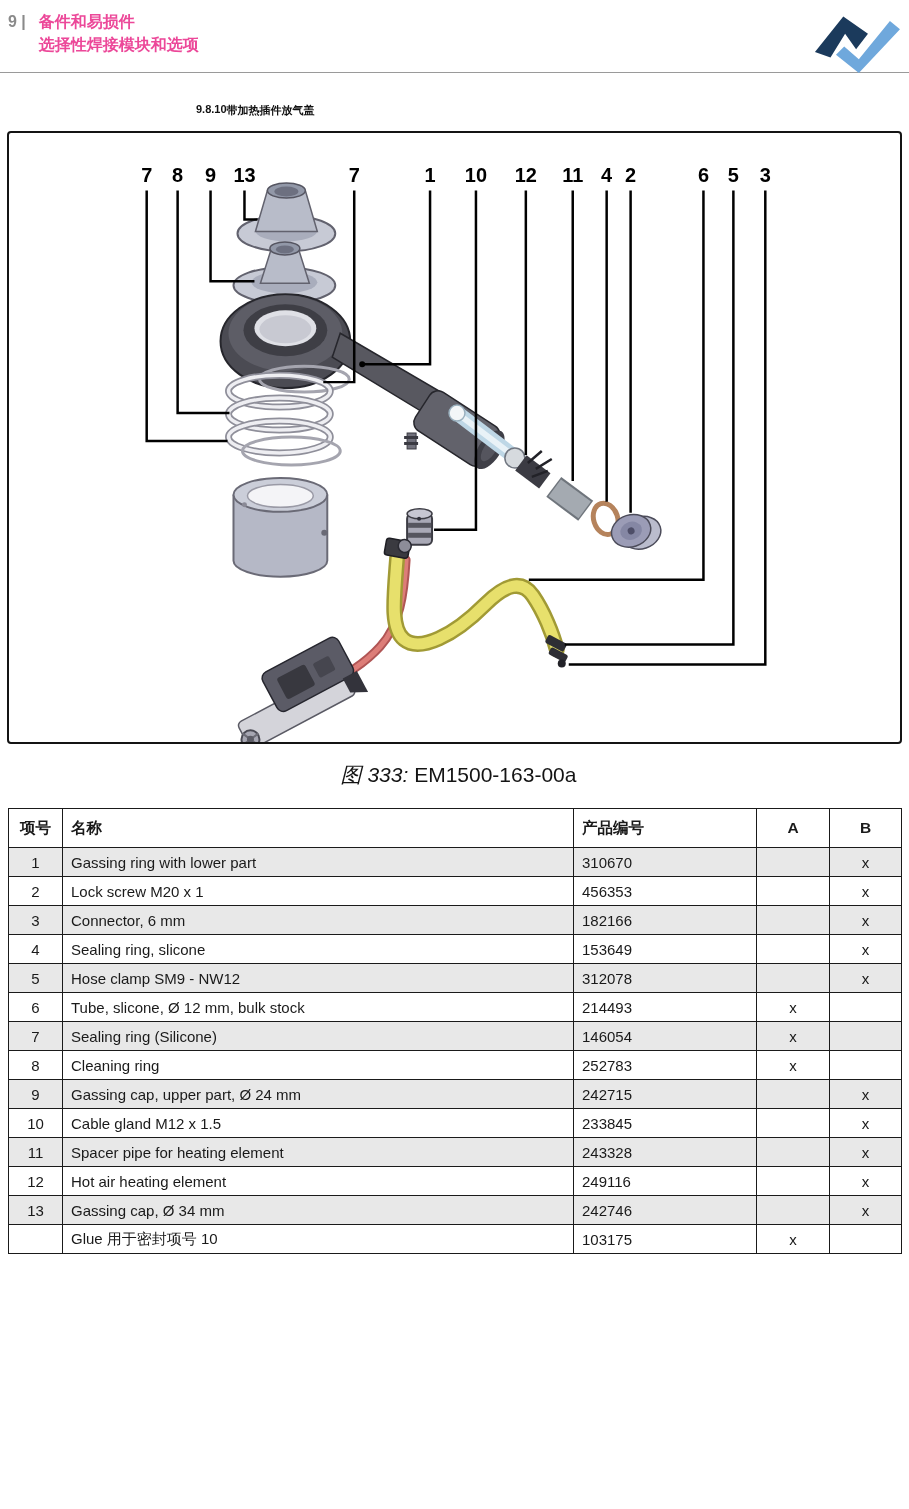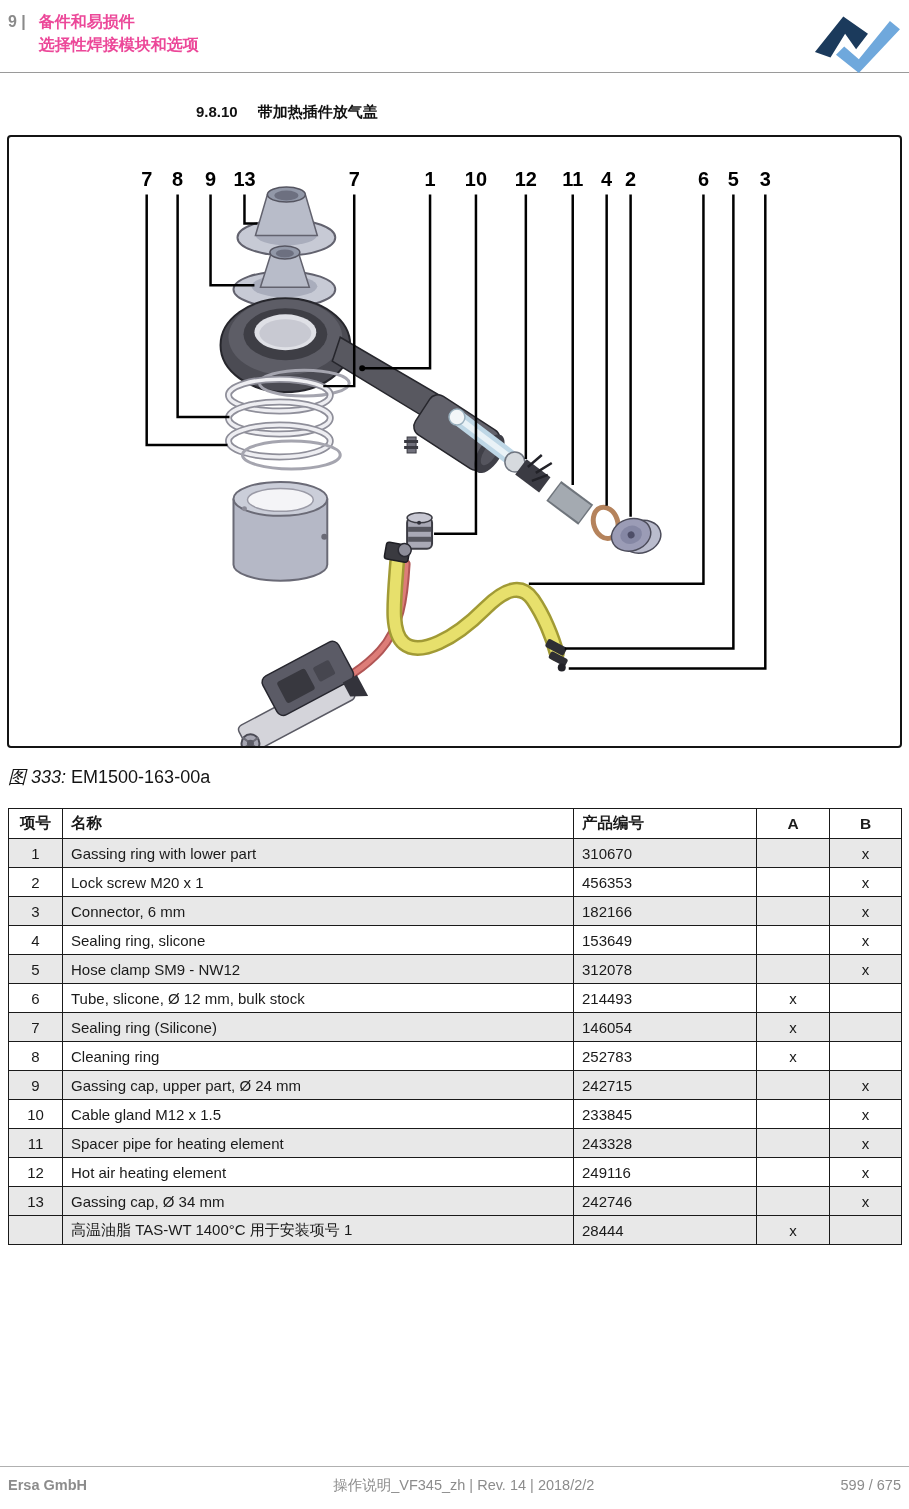--- a/index.html
+++ b/index.html
@@ -7,33 +7,33 @@
     width:909px;height:1509px;background:#ffffff;
     font-family:"Liberation Sans","DejaVu Sans",sans-serif;
     color:#1a1a1a;position:relative;overflow:hidden;
   }
   .hdr{display:flex;justify-content:space-between;align-items:flex-start;
        padding:10px 6px 0 8px;height:60px;box-sizing:border-box;}
   .hdr-left{display:flex;gap:13px;font-weight:bold;font-size:16px;line-height:1.45;}
   .hdr-num{color:#8a8a8a;white-space:pre;}
   .hdr-titles{color:#ec4899;}
   .top-rule{border:none;border-top:1.5px solid #9a9a9a;margin:12px 0 0 0;}
-  .section{margin:30px 0 0 196px;font-size:15px;font-weight:bold;
-           display:flex;gap:20px;color:#111;}
+  .section{margin:30px 0 0 196px;font-size:11px;font-weight:bold;
+           display:flex;color:#111;}
   .figure-frame{margin:13px 7px 0 7px;border:2px solid #141414;border-radius:4px;
                 height:609px;box-sizing:content-box;background:#fff;}
   svg.diagram{display:block;width:100%;height:100%;}
   .callout-num{font:bold 20px "Liberation Sans","DejaVu Sans",sans-serif;}
-  .caption{margin:17px 0 0 8px;font-size:18px;color:#141414;}
+  .caption{margin:17px 0 0 8px;font-size:21px;color:#141414;text-align:center;}
   .cap-label{font-style:italic;}
   table{border-collapse:collapse;margin:19px 8px 0 8px;width:893px;
         table-layout:fixed;font-size:15px;}
   th,td{border:1.6px solid #1a1a1a;padding:2px 8px;height:29px;
         box-sizing:border-box;overflow:hidden;white-space:nowrap;background:#fff;}
-  th{font-weight:bold;text-align:left;height:30px;font-size:15.5px;background:#fff;}
+  th{font-weight:bold;text-align:left;height:39px;font-size:15.5px;background:#fff;}
   th.c,td.c{text-align:center;padding:2px 2px;}
   tr.alt td{background:#e8e8e8;}
   .pagefooter{position:absolute;left:0;right:0;top:1466px;}
   .f-rule{border:none;border-top:1.5px solid #b0b0b0;margin:0;}
   .f-row{display:flex;justify-content:space-between;align-items:baseline;
          padding:9px 8px 0 8px;color:#8c8c8c;font-size:14.5px;}
   .f-company{font-weight:bold;}
 </style>
 </head>
 <body>
@@ -309,32 +309,24 @@
           <td class="c"></td>
           <td class="c">x</td>
         </tr>
         <tr class="alt">
           <td class="c">13</td>
           <td>Gassing cap, Ø 34 mm</td>
           <td>242746</td>
           <td class="c"></td>
           <td class="c">x</td>
         </tr>
-        <tr class="alt">
-          <td class="c"></td>
-          <td>高温油脂 TAS-WT 1400°C 用于安装项号 1</td>
-          <td>28444</td>
+        <tr>
+          <td class="c"></td>
+          <td>Glue 用于密封项号 10</td>
+          <td>103175</td>
           <td class="c">x</td>
           <td class="c"></td>
         </tr>
       </tbody>
   </table>
 
-  <div class="pagefooter">
-    <hr class="f-rule">
-    <div class="f-row">
-      <span class="f-company">Ersa GmbH</span>
-      <span>操作说明_VF345_zh | Rev. 14 | 2018/2/2</span>
-      <span>599 / 675</span>
-    </div>
-  </div>
 
 </div>
 
 </body></html>

